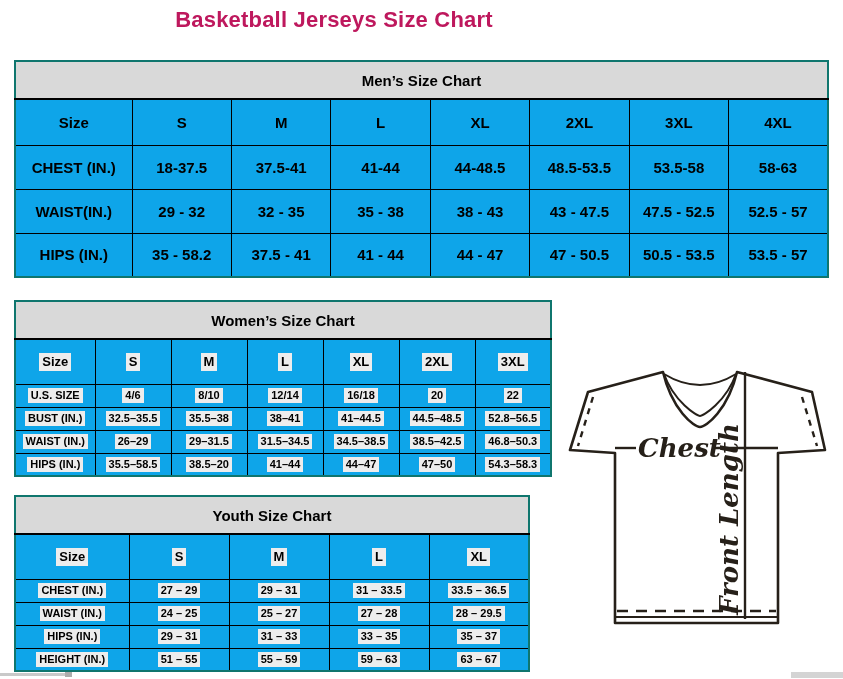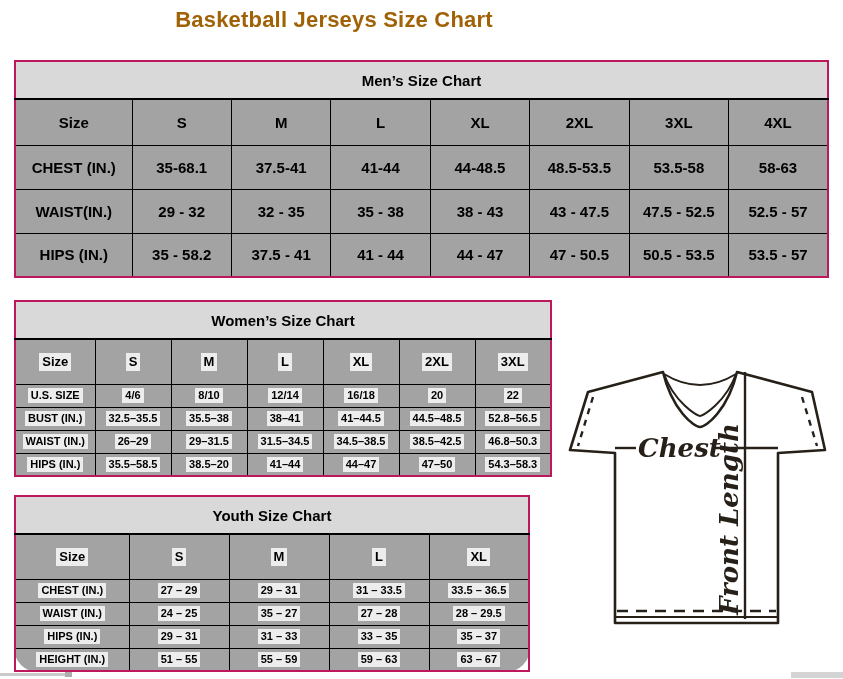--- a/index.html
+++ b/index.html
@@ -1,39 +1,39 @@
 <!DOCTYPE html>
 <html><head>
 <meta charset="utf-8">
 <style>
   * { margin:0; padding:0; box-sizing:border-box; }
   html,body { width:843px; height:679px; background:#ffffff; font-family:"Liberation Sans",sans-serif; }
   .page { position:relative; width:843px; height:679px; overflow:hidden; background:#fff; }
 
   .title { position:absolute; top:7px; left:0; width:668px; text-align:center;
-           font-size:22px; font-weight:bold; color:#a16207; letter-spacing:.2px; }
-
-  table { border-collapse:collapse; position:absolute; table-layout:fixed; background:#a3a3a3;
-          border:2px solid #be185d; }
+           font-size:22px; font-weight:bold; color:#be185d; letter-spacing:.2px; }
+
+  table { border-collapse:collapse; position:absolute; table-layout:fixed; background:#0ea5e9;
+          border:2px solid #0f766e; }
   th,td { border:1px solid #000; text-align:center; vertical-align:middle;
           font-weight:bold; color:#000; padding:0; overflow:hidden; }
   .band  { background:#d9d9d9; font-size:15px; height:38px; border-bottom:2px solid #000; }
 
   
   .men { left:14px; top:60px; width:815px; }
   .men .size-row td { height:46px; font-size:15px; }
   .men .data-row td { height:44px; font-size:15px; }
 
   
   .wmn { left:14px; top:300px; width:538px; }
   .wmn .size-row td { height:45px; font-size:13px; }
   .wmn .data-row td { height:23px; font-size:11px;margin-top:8px; }
 
   
-  .yth { left:14px; top:495px; width:516px;border-radius:24px; }
+  .yth { left:14px; top:495px; width:516px; }
   .yth .size-row td { height:45px; font-size:13px; }
   .yth .data-row td { height:23px; font-size:11px; }
 
   .hl { background:#ededed; padding:0 3px; display:inline-block; line-height:1.35; }
 
   
   .jersey { position:absolute; left:560px; top:362px; width:275px; height:272px; }
   .jersey path, .jersey line { fill:none; stroke:#262019; }
   .outline { fill:#ffffff; stroke-width:2.6; stroke-linejoin:round; }
   .thin    { stroke-width:2; }
@@ -75,21 +75,21 @@
       <td>S</td>
       <td>M</td>
       <td>L</td>
       <td>XL</td>
       <td>2XL</td>
       <td>3XL</td>
       <td>4XL</td>
     </tr>
     <tr class="data-row">
       <td>CHEST (IN.)</td>
-      <td>35-68.1</td>
+      <td>18-37.5</td>
       <td>37.5-41</td>
       <td>41-44</td>
       <td>44-48.5</td>
       <td>48.5-53.5</td>
       <td>53.5-58</td>
       <td>58-63</td>
     </tr>
     <tr class="data-row">
       <td>WAIST(IN.)</td>
       <td>29 - 32</td>
@@ -197,21 +197,21 @@
     <tr class="data-row">
       <td><span class="hl">CHEST (IN.)</span></td>
       <td><span class="hl">27 – 29</span></td>
       <td><span class="hl">29 – 31</span></td>
       <td><span class="hl">31 – 33.5</span></td>
       <td><span class="hl">33.5 – 36.5</span></td>
     </tr>
     <tr class="data-row">
       <td><span class="hl">WAIST (IN.)</span></td>
       <td><span class="hl">24 – 25</span></td>
-      <td><span class="hl">35 – 27</span></td>
+      <td><span class="hl">25 – 27</span></td>
       <td><span class="hl">27 – 28</span></td>
       <td><span class="hl">28 – 29.5</span></td>
     </tr>
     <tr class="data-row">
       <td><span class="hl">HIPS (IN.)</span></td>
       <td><span class="hl">29 – 31</span></td>
       <td><span class="hl">31 – 33</span></td>
       <td><span class="hl">33 – 35</span></td>
       <td><span class="hl">35 – 37</span></td>
     </tr>

